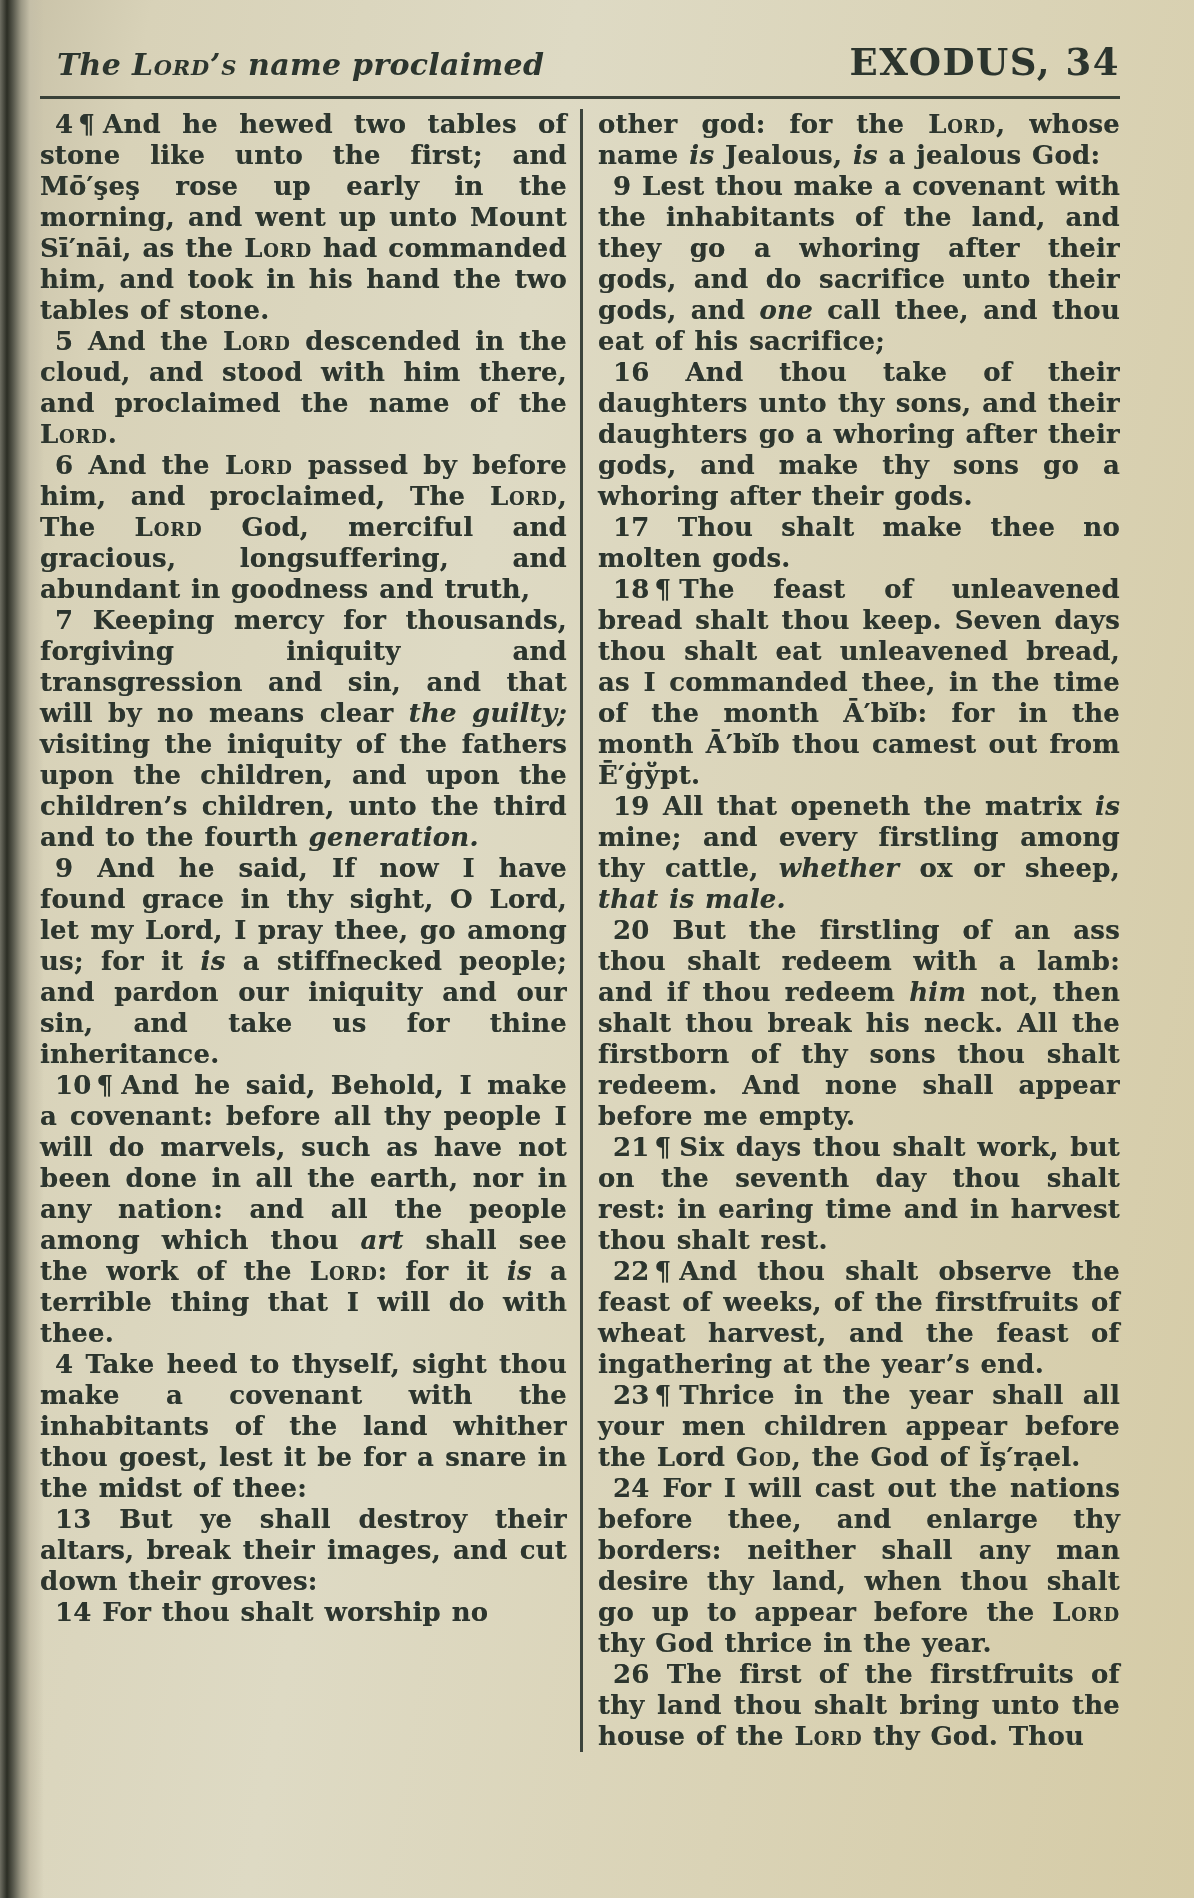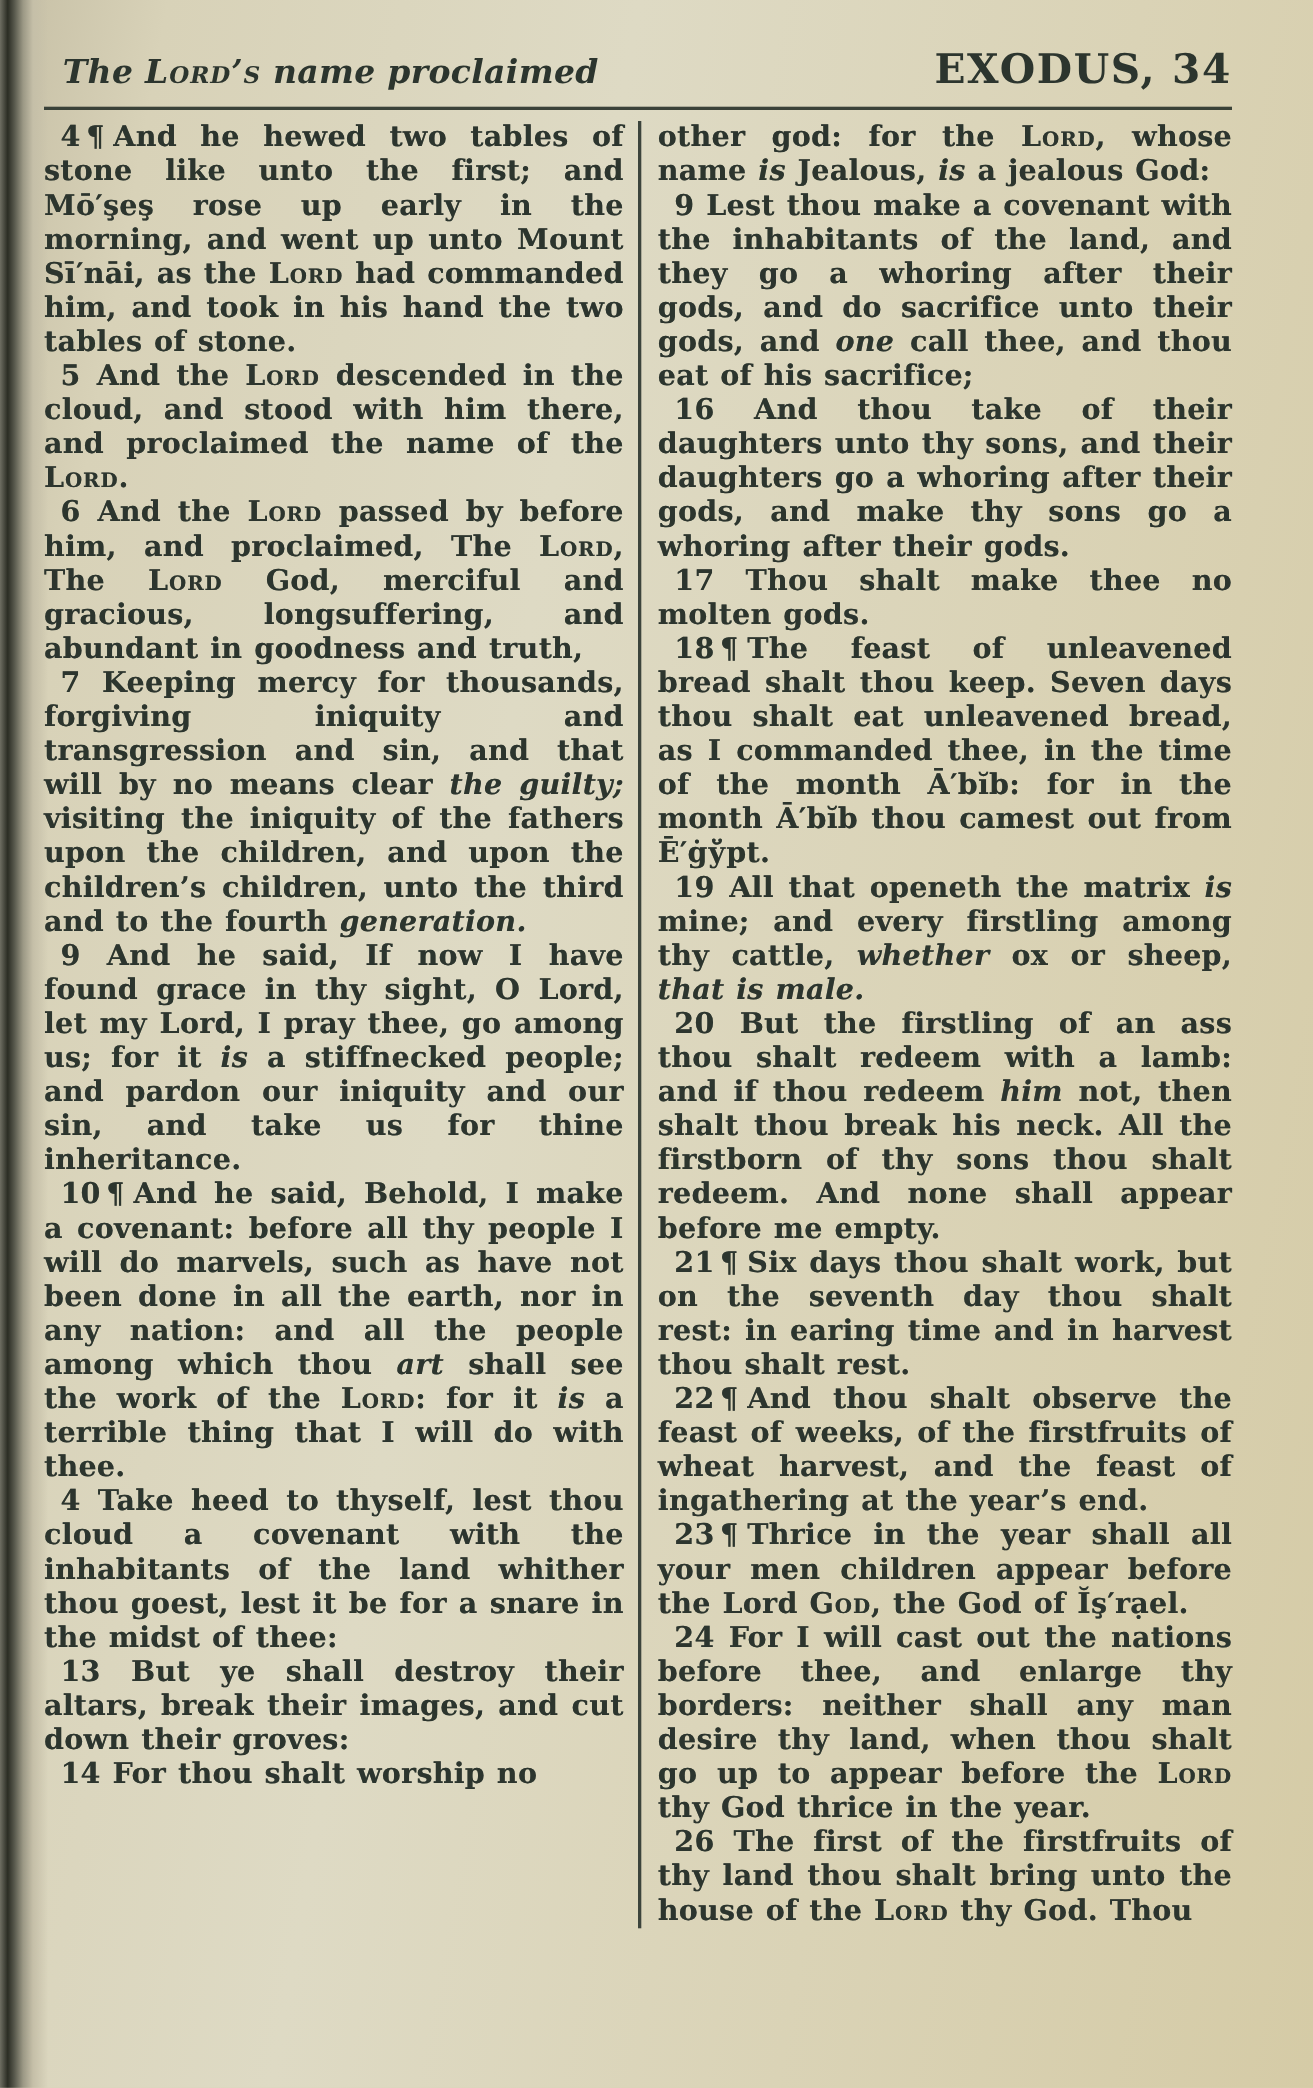--- a/index.html
+++ b/index.html
@@ -72,21 +72,21 @@
     </div>
     <div class="header-rule"></div>
     <div class="columns">
       <div class="col left" id="col-left">
           <p class="verse"><span class="vnum">4</span><span class="pilcrow">¶</span><span class="seg-n">And he hewed two tables of stone like unto the first; and Mō′şeş rose up early in the morning, and went up unto Mount Sī′nāi, as the </span><span class="seg-sc">Lord</span><span class="seg-n"> had commanded him, and took in his hand the two tables of stone.</span></p>
           <p class="verse"><span class="vnum">5</span> <span class="seg-n">And the </span><span class="seg-sc">Lord</span><span class="seg-n"> descended in the cloud, and stood with him there, and proclaimed the name of the </span><span class="seg-sc">Lord</span><span class="seg-n">.</span></p>
           <p class="verse"><span class="vnum">6</span> <span class="seg-n">And the </span><span class="seg-sc">Lord</span><span class="seg-n"> passed by before him, and proclaimed, The </span><span class="seg-sc">Lord</span><span class="seg-n">, The </span><span class="seg-sc">Lord</span><span class="seg-n"> God, merciful and gracious, longsuffering, and abundant in goodness and truth,</span></p>
           <p class="verse"><span class="vnum">7</span> <span class="seg-n">Keeping mercy for thousands, forgiving iniquity and transgression and sin, and that will by no means clear </span><span class="seg-i">the guilty;</span><span class="seg-n"> visiting the iniquity of the fathers upon the children, and upon the children’s children, unto the third and to the fourth </span><span class="seg-i">generation.</span></p>
           <p class="verse"><span class="vnum">9</span> <span class="seg-n">And he said, If now I have found grace in thy sight, O Lord, let my Lord, I pray thee, go among us; for it </span><span class="seg-i">is</span><span class="seg-n"> a stiffnecked people; and pardon our iniquity and our sin, and take us for thine inheritance.</span></p>
           <p class="verse"><span class="vnum">10</span><span class="pilcrow">¶</span><span class="seg-n">And he said, Behold, I make a covenant: before all thy people I will do marvels, such as have not been done in all the earth, nor in any nation: and all the people among which thou </span><span class="seg-i">art</span><span class="seg-n"> shall see the work of the </span><span class="seg-sc">Lord</span><span class="seg-n">: for it </span><span class="seg-i">is</span><span class="seg-n"> a terrible thing that I will do with thee.</span></p>
-          <p class="verse"><span class="vnum">4</span> <span class="seg-n">Take heed to thyself, lest thou cloud a covenant with the inhabitants of the land whither thou goest, lest it be for a snare in the midst of thee:</span></p>
+          <p class="verse"><span class="vnum">4</span> <span class="seg-n">Take heed to thyself, sight thou make a covenant with the inhabitants of the land whither thou goest, lest it be for a snare in the midst of thee:</span></p>
           <p class="verse"><span class="vnum">13</span> <span class="seg-n">But ye shall destroy their altars, break their images, and cut down their groves:</span></p>
           <p class="verse"><span class="vnum">14</span> <span class="seg-n">For thou shalt worship no</span></p>
         </div>
       <div class="col right" id="col-right">
           <p class="verse no-indent"><span class="seg-n">other god: for the </span><span class="seg-sc">Lord</span><span class="seg-n">, whose name </span><span class="seg-i">is</span><span class="seg-n"> Jealous, </span><span class="seg-i">is</span><span class="seg-n"> a jealous God:</span></p>
           <p class="verse"><span class="vnum">9</span> <span class="seg-n">Lest thou make a covenant with the inhabitants of the land, and they go a whoring after their gods, and do sacrifice unto their gods, and </span><span class="seg-i">one</span><span class="seg-n"> call thee, and thou eat of his sacrifice;</span></p>
           <p class="verse"><span class="vnum">16</span> <span class="seg-n">And thou take of their daughters unto thy sons, and their daughters go a whoring after their gods, and make thy sons go a whoring after their gods.</span></p>
           <p class="verse"><span class="vnum">17</span> <span class="seg-n">Thou shalt make thee no molten gods.</span></p>
           <p class="verse"><span class="vnum">18</span><span class="pilcrow">¶</span><span class="seg-n">The feast of unleavened bread shalt thou keep.  Seven days thou shalt eat unleavened bread, as I commanded thee, in the time of the month Ā′bĭb: for in the month Ā′bĭb thou camest out from Ē′ġўpt.</span></p>
           <p class="verse"><span class="vnum">19</span> <span class="seg-n">All that openeth the matrix </span><span class="seg-i">is</span><span class="seg-n"> mine; and every firstling among thy cattle, </span><span class="seg-i">whether</span><span class="seg-n"> ox or sheep, </span><span class="seg-i">that is male.</span></p>

